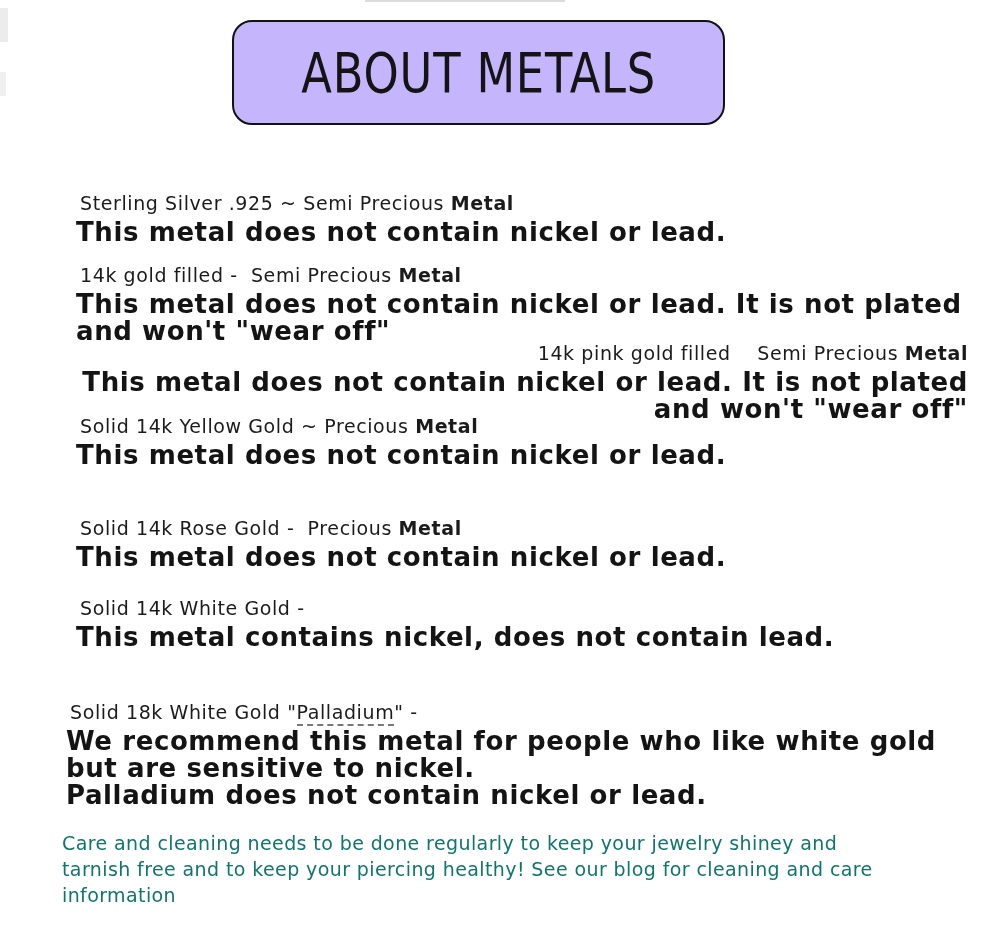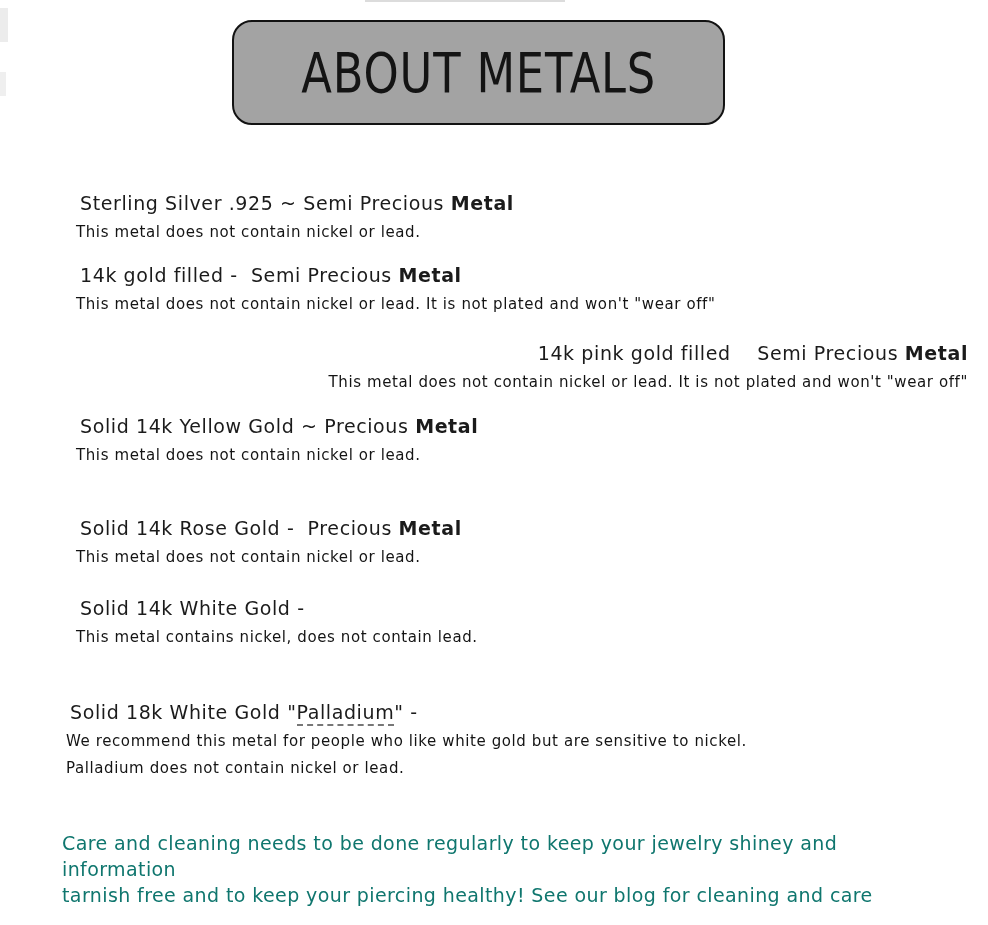--- a/index.html
+++ b/index.html
@@ -27,21 +27,21 @@
     left: 232px;
     top: 20px;
     width: 493px;
     height: 105px;
     border: 2px solid #121212;
     border-radius: 20px;
     box-sizing: border-box;
     display: flex;
     align-items: center;
     justify-content: center;
-    background: #a3a3a3;
+    background: #c4b5fd;
   }
   .title-text {
     font-size: 56px;
     letter-spacing: 1px;
     white-space: nowrap;
     transform: scaleX(0.8);
     transform-origin: center;
     color: #141414;
   }
 
@@ -53,25 +53,26 @@
   .section .heading {
     padding-left: 4px;
     font-size: 19px;
     line-height: 27px;
     letter-spacing: 0.6px;
     white-space: pre-wrap;
     margin-bottom: 2px;
     color: #1b1b1b;
   }
   .section .line {
-    font-size: 15px;
+    font-size: 26px;
     line-height: 27px;
     letter-spacing: 0.6px;
     white-space: pre-wrap;
     color: #141414;
+    font-weight: bold;
   }
   .b { font-weight: bold; }
   .dashed-word { border-bottom: 2px dashed #777; padding-bottom: 1px; }
 
   .sec-1 { top: 182px; margin-top: 8px; }
   .sec-2 { top: 262px; }
   .sec-3 { top: 340px; text-align: right; }
   .sec-4 { top: 413px; }
   .sec-5 { top: 515px; }
   .sec-6 { top: 595px; }
@@ -135,17 +136,17 @@
   </div>
 
   <div class="section sec-7">
     <div class="heading"><span>Solid 18k White Gold "</span><span class="dashed-word">Palladium</span><span>" -</span></div>
     <div class="line">We recommend this metal for people who like white gold but are sensitive to nickel.</div>
     <div class="line">Palladium does not contain nickel or lead.</div>
   </div>
 
   <div class="footer">
     <div class="line">Care and cleaning needs to be done regularly to keep your jewelry shiney and</div>
+    <div class="line">tarnish free and to keep your piercing healthy! See our blog for cleaning and care</div>
     <div class="line">information</div>
-    <div class="line">tarnish free and to keep your piercing healthy! See our blog for cleaning and care</div>
   </div>
 
 </div>
 
 </body></html>

